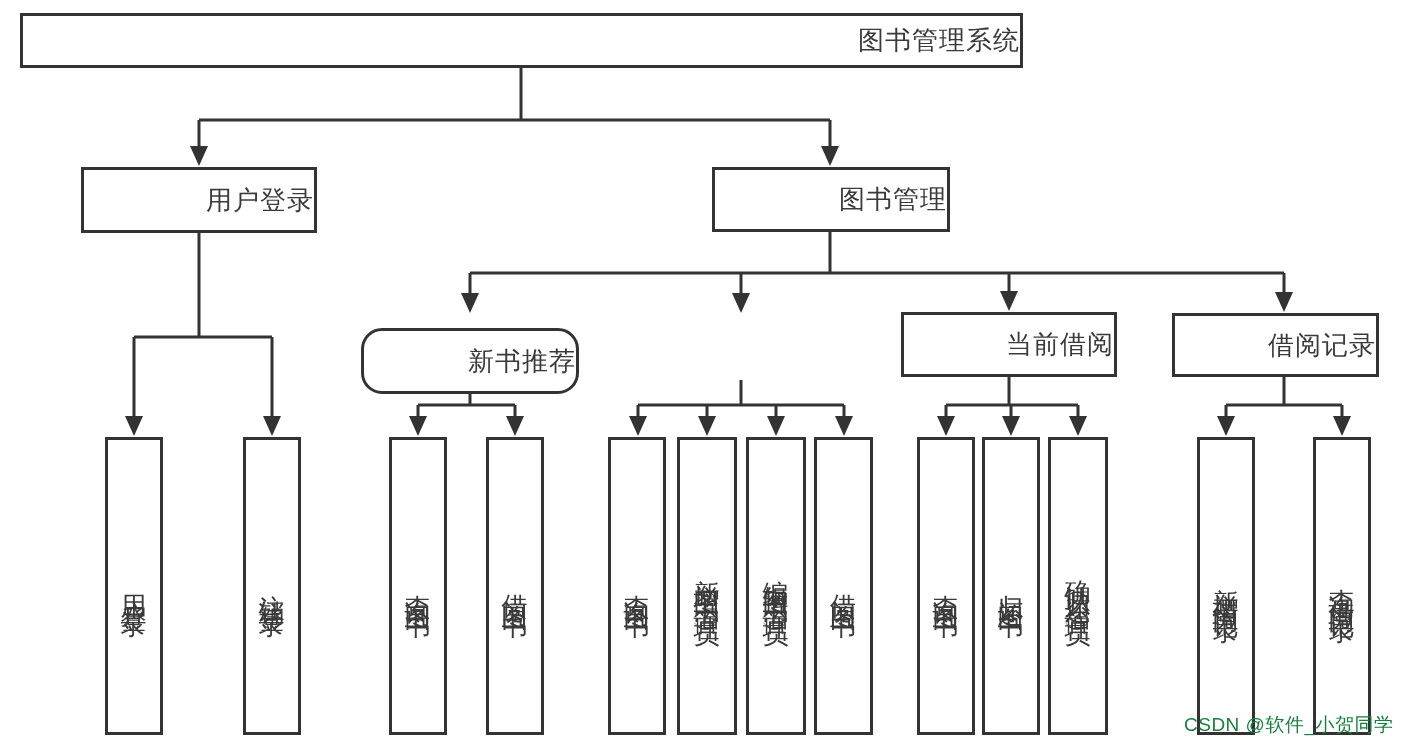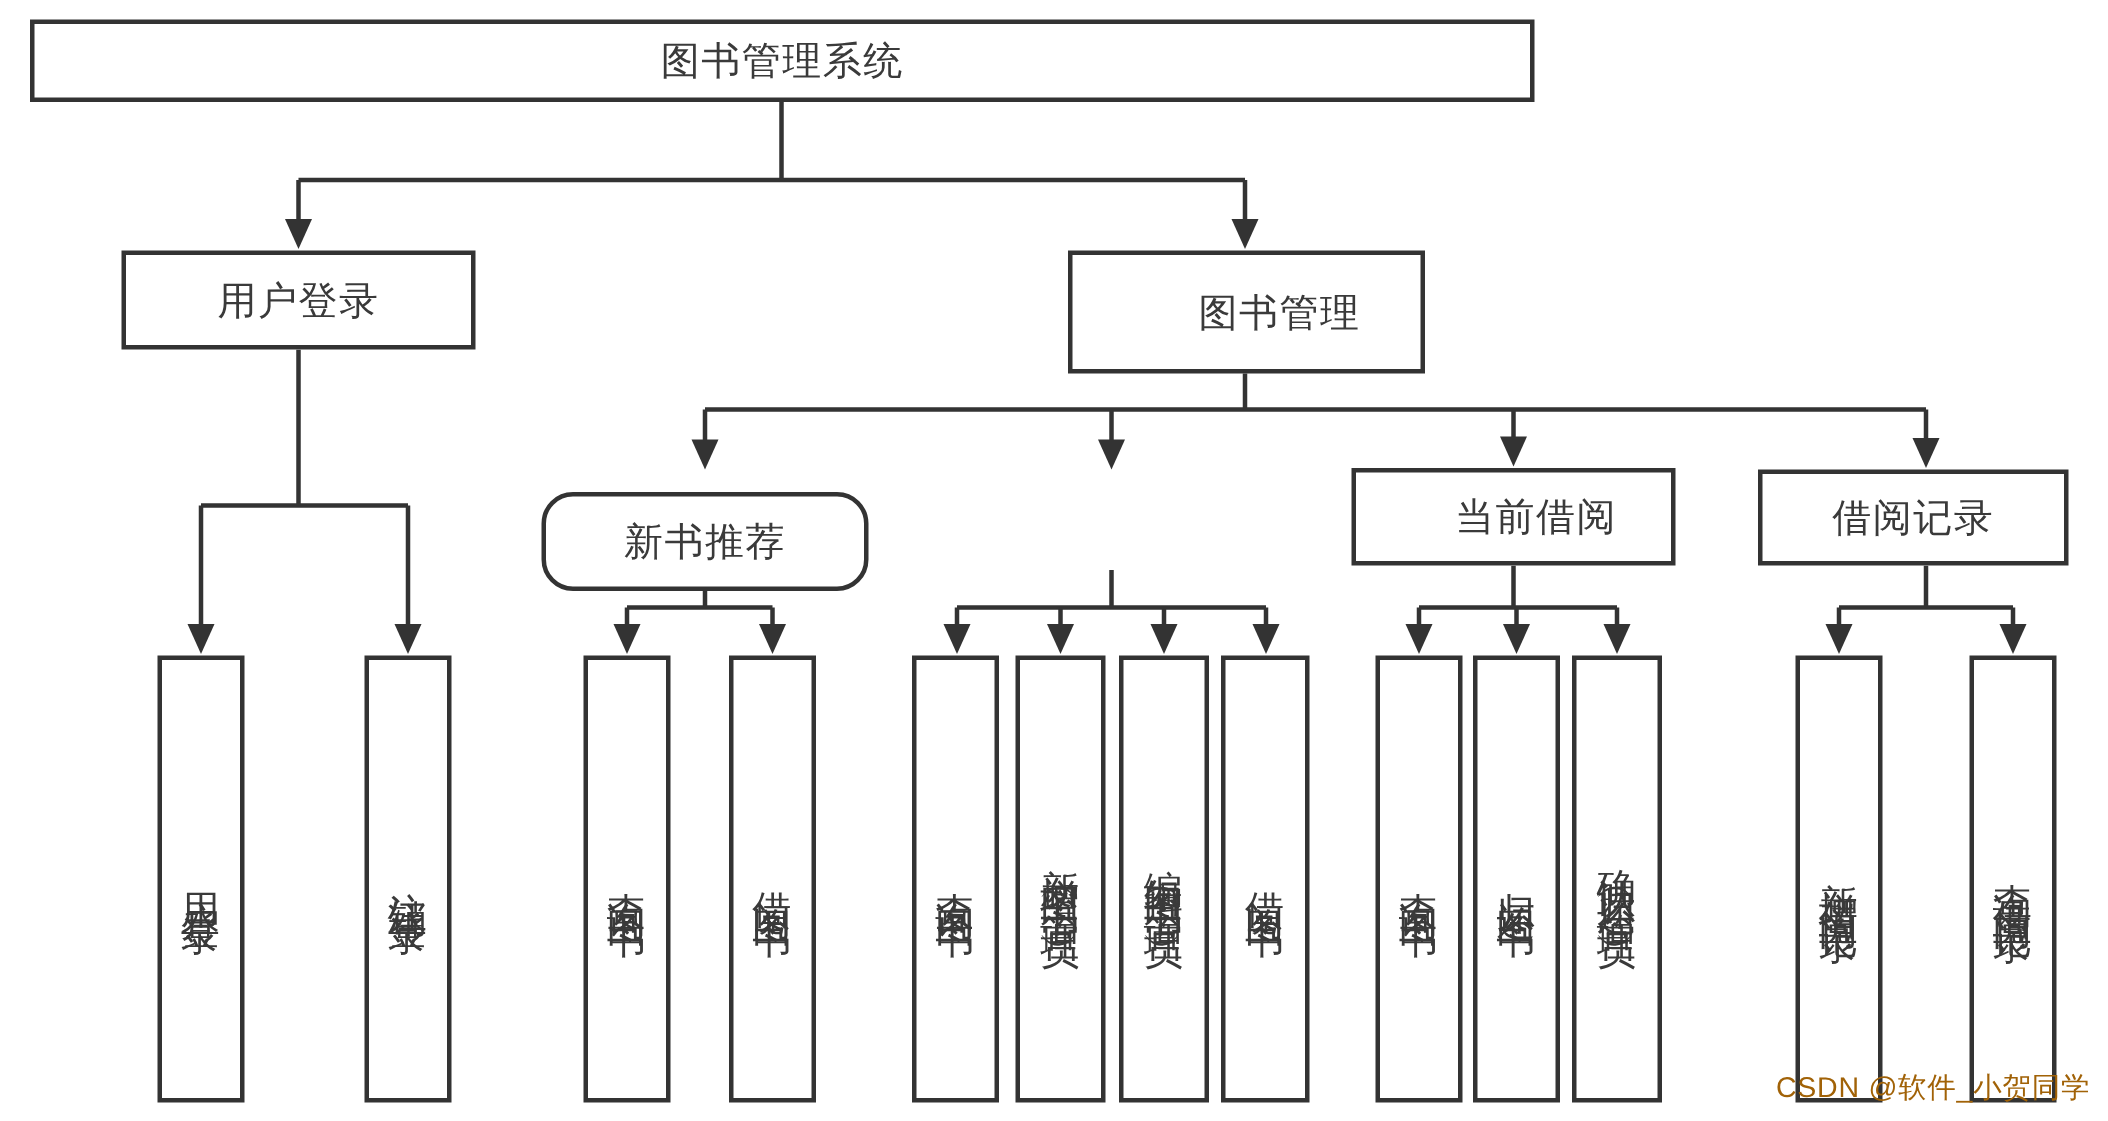--- a/index.html
+++ b/index.html
@@ -13,21 +13,21 @@
     overflow: hidden;
   }
   #wires { position: absolute; left: 0; top: 0; z-index: 1; }
   .hbox {
     position: absolute;
     box-sizing: border-box;
     border: 3px solid #333333;
     background: #ffffff;
     display: flex;
     align-items: center;
-    justify-content: center;
+    justify-content: flex-end;
     font-size: 26px;
     letter-spacing: 1px;
     color: #3a3a3a;
     z-index: 2;
   }
   .leaf {
     position: absolute;
     box-sizing: border-box;
     top: 437px;
     height: 298px;
@@ -47,21 +47,21 @@
     letter-spacing: 6px;
     color: #3a3a3a;
     white-space: nowrap;
   }
   .watermark {
     position: absolute;
     left: 1184px;
     top: 712px;
     font-size: 19px;
     letter-spacing: 0.5px;
-    color: #a16207;
+    color: #15803d;
     z-index: 3;
     white-space: nowrap;
   }
 </style>
 </head>
 <body>
 
 <div id="stage">
 
   <svg id="wires" width="1405" height="747" viewBox="0 0 1405 747">
@@ -104,21 +104,21 @@
     </g>
   </svg>
 
   <div class="hbox" style="left:20px; top:13px; width:1003px; height:55px;">
     <span>图书管理系统</span>
   </div>
 
   <div class="hbox" style="left:81px; top:167px; width:236px; height:66px;">
     <span>用户登录</span>
   </div>
-  <div class="hbox" style="left:712px; top:167px; width:238px; height:82px;padding-left:44px;">
+  <div class="hbox" style="left:712px; top:167px; width:238px; height:65px;padding-left:44px;">
     <span>图书管理</span>
   </div>
 
   <div class="hbox" style="left:361px; top:328px; width:218px; height:66px;border-radius:21px;">
     <span>新书推荐</span>
   </div>
   <div class="hbox" style="left:901px; top:312px; width:216px; height:65px;padding-left:30px;">
     <span>当前借阅</span>
   </div>
   <div class="hbox" style="left:1172px; top:313px; width:207px; height:64px;">

